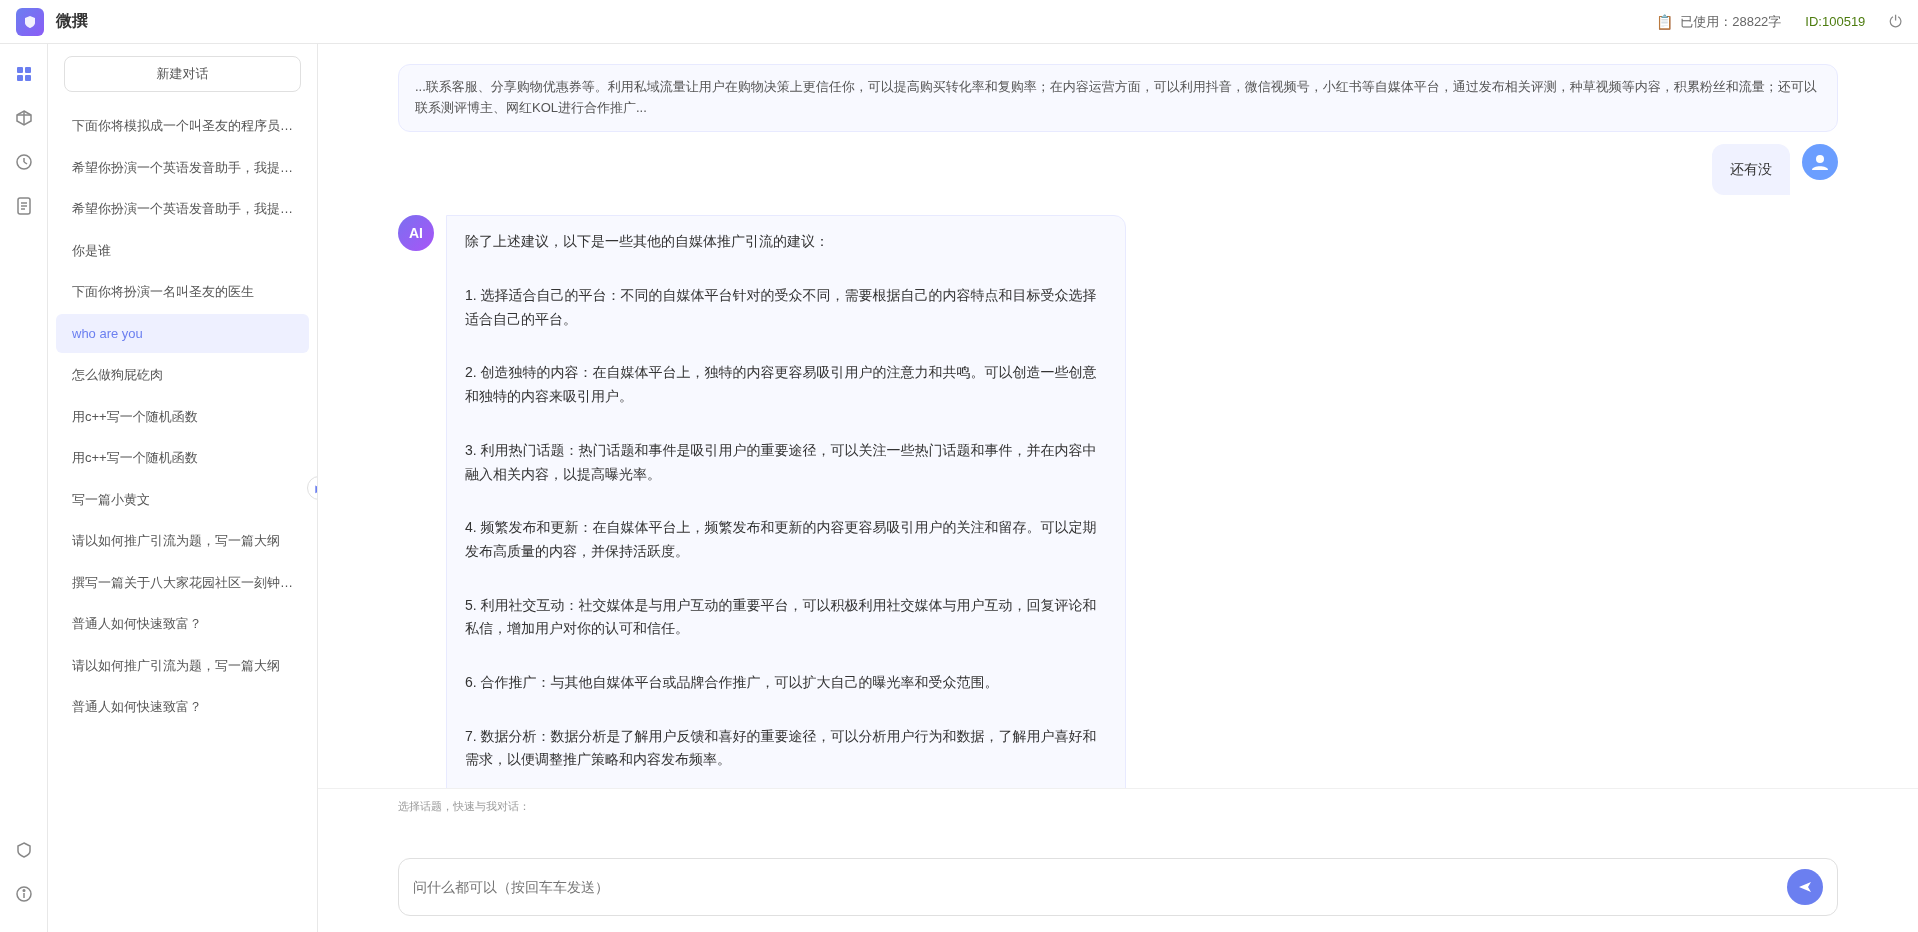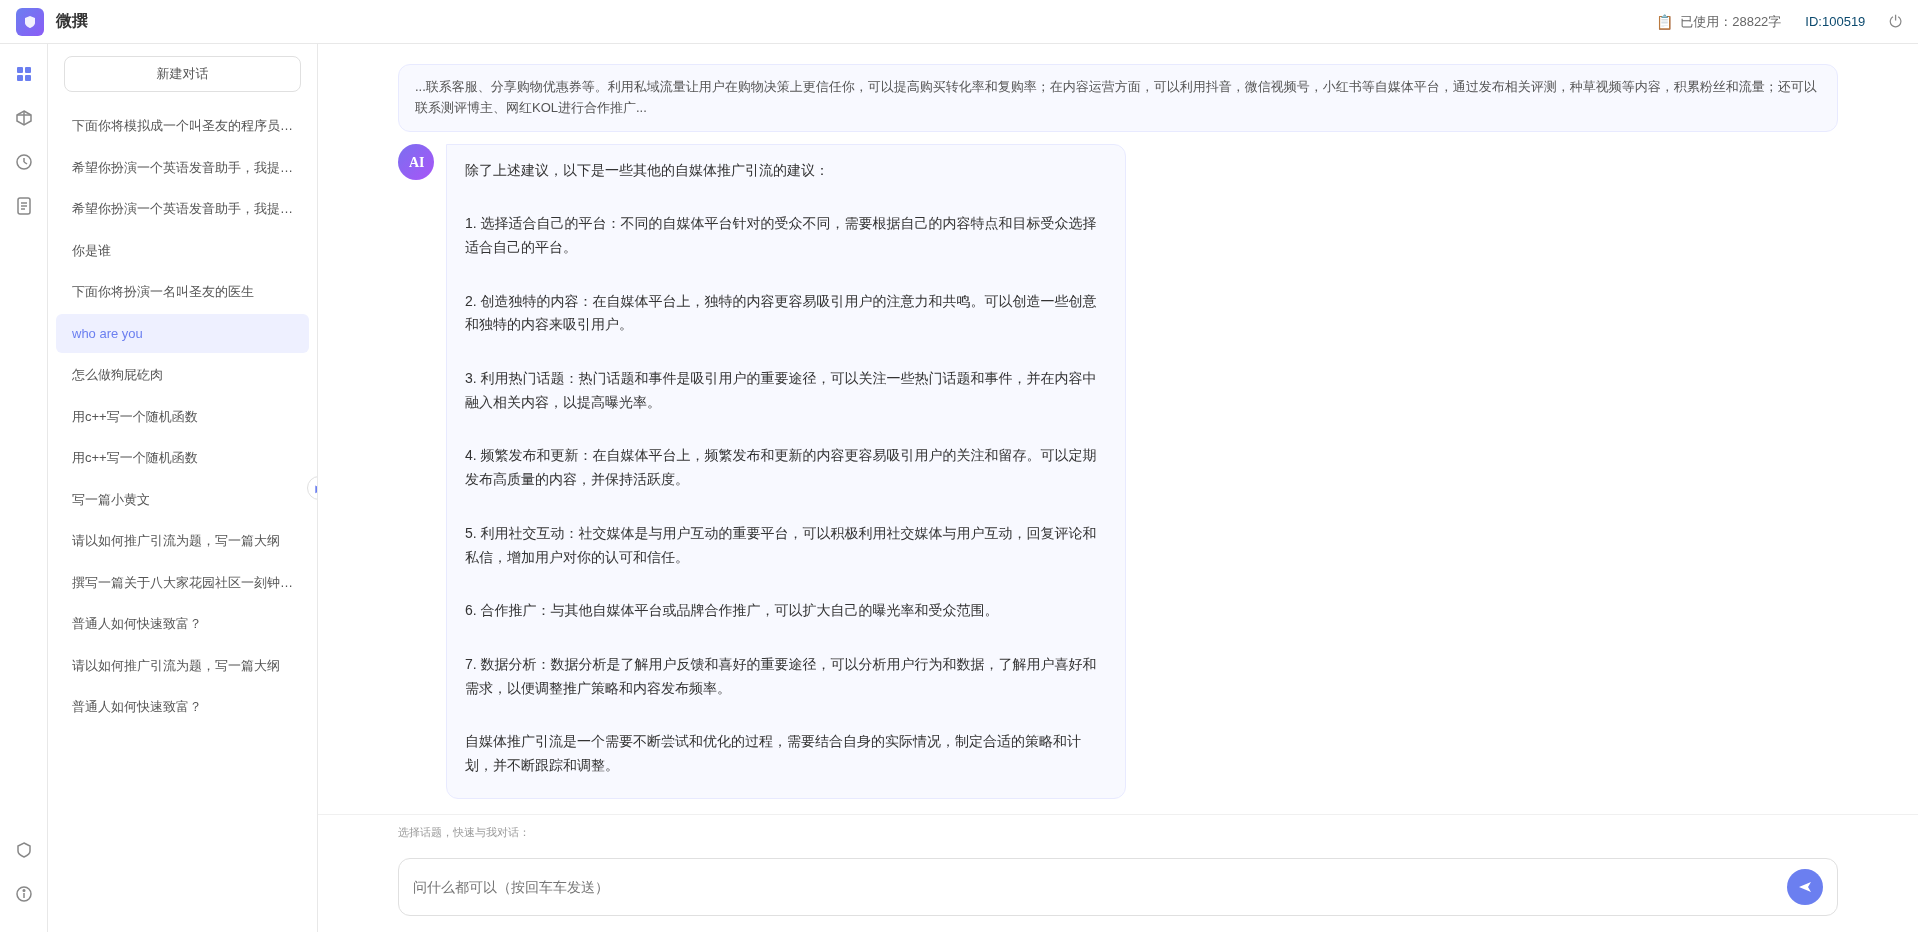--- a/index.html
+++ b/index.html
@@ -49,21 +49,21 @@
     .usage-info {
       display: flex;
       align-items: center;
       gap: 6px;
     }
     .usage-icon {
       color: #888;
       font-size: 14px;
     }
     .id-info {
-      color: #0c4a6e;
+      color: #4d7c0f;
       text-align: right;
     }
     .power-icon {
       cursor: pointer;
       color: #888;
       font-size: 16px;
     }
 
     
     .main-layout {
@@ -197,21 +197,20 @@
     .avatar {
       width: 36px;
       height: 36px;
       border-radius: 50%;
       flex-shrink: 0;
       display: flex;
       align-items: center;
       justify-content: center;
       font-size: 14px;
       color: white;
-      font-family: Liberation Serif, serif;
     }
     .avatar.user-avatar {
       background: #6b9eff;
     }
     .avatar.ai-avatar {
       background: linear-gradient(135deg, #7b6ff0, #a855f7);
     }
     .message-bubble {
       max-width: 680px;
       padding: 14px 18px;
@@ -243,20 +242,21 @@
       padding: 12px 80px 16px;
       background: #fff;
     }
     .input-wrapper {
       border: 1px solid #e0e0e0;
       border-radius: 12px;
       display: flex;
       align-items: center;
       padding: 10px 14px;
       gap: 10px;
+      margin-top: 26px;
     }
     .chat-input {
       flex: 1;
       border: none;
       outline: none;
       font-size: 14px;
       color: #bbb;
       background: transparent;
     }
     .send-btn {
@@ -384,20 +384,31 @@
     <div class="toggle-btn">▶</div>
   </div>
 
   <div class="chat-main">
     <div class="chat-messages">
 
       <div class="partial-top">
         <span>...联系客服、分享购物优惠券等。利用私域流量让用户在购物决策上更信任你，可以提高购买转化率和复购率；在内容运营方面，可以利用抖音，微信视频号，小红书等自媒体平台，通过发布相关评测，种草视频等内容，积累粉丝和流量；还可以联系测评博主、网红KOL进行合作推广...</span>
       </div>
 
+      <div class="message-row user">
+        <div class="avatar user-avatar">
+          <svg width="20" height="20" viewBox="0 0 20 20" fill="white">
+            <circle cx="10" cy="7" r="4"></circle>
+            <path d="M2 18 C2 13 18 13 18 18"></path>
+          </svg>
+        </div>
+        <div class="message-bubble">
+          <span>还有没</span>
+        </div>
+      </div>
 
       <div class="message-row ai">
         <div class="avatar ai-avatar">
           <svg width="22" height="22" viewBox="0 0 22 22" fill="white">
             <text x="4" y="16" font-size="14" font-weight="bold">AI</text>
           </svg>
         </div>
         <div class="message-bubble" id="ai-bubble">
         <p style="margin: 0px 0px 6px;">除了上述建议，以下是一些其他的自媒体推广引流的建议：</p><br><p style="margin: 0px 0px 6px;">1. 选择适合自己的平台：不同的自媒体平台针对的受众不同，需要根据自己的内容特点和目标受众选择适合自己的平台。</p><br><p style="margin: 0px 0px 6px;">2. 创造独特的内容：在自媒体平台上，独特的内容更容易吸引用户的注意力和共鸣。可以创造一些创意和独特的内容来吸引用户。</p><br><p style="margin: 0px 0px 6px;">3. 利用热门话题：热门话题和事件是吸引用户的重要途径，可以关注一些热门话题和事件，并在内容中融入相关内容，以提高曝光率。</p><br><p style="margin: 0px 0px 6px;">4. 频繁发布和更新：在自媒体平台上，频繁发布和更新的内容更容易吸引用户的关注和留存。可以定期发布高质量的内容，并保持活跃度。</p><br><p style="margin: 0px 0px 6px;">5. 利用社交互动：社交媒体是与用户互动的重要平台，可以积极利用社交媒体与用户互动，回复评论和私信，增加用户对你的认可和信任。</p><br><p style="margin: 0px 0px 6px;">6. 合作推广：与其他自媒体平台或品牌合作推广，可以扩大自己的曝光率和受众范围。</p><br><p style="margin: 0px 0px 6px;">7. 数据分析：数据分析是了解用户反馈和喜好的重要途径，可以分析用户行为和数据，了解用户喜好和需求，以便调整推广策略和内容发布频率。</p><br><p style="margin: 0px 0px 6px;">自媒体推广引流是一个需要不断尝试和优化的过程，需要结合自身的实际情况，制定合适的策略和计划，并不断跟踪和调整。</p></div>
       </div>

